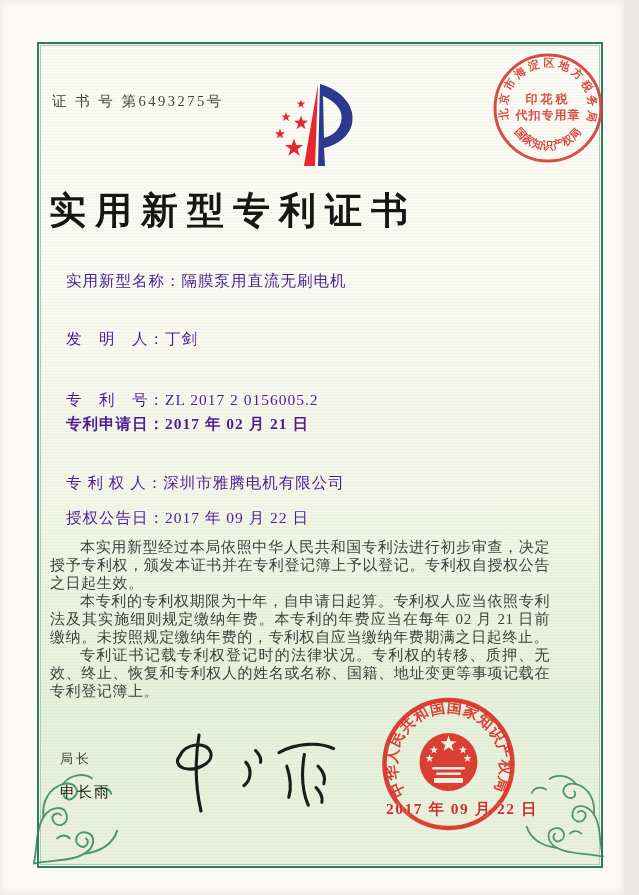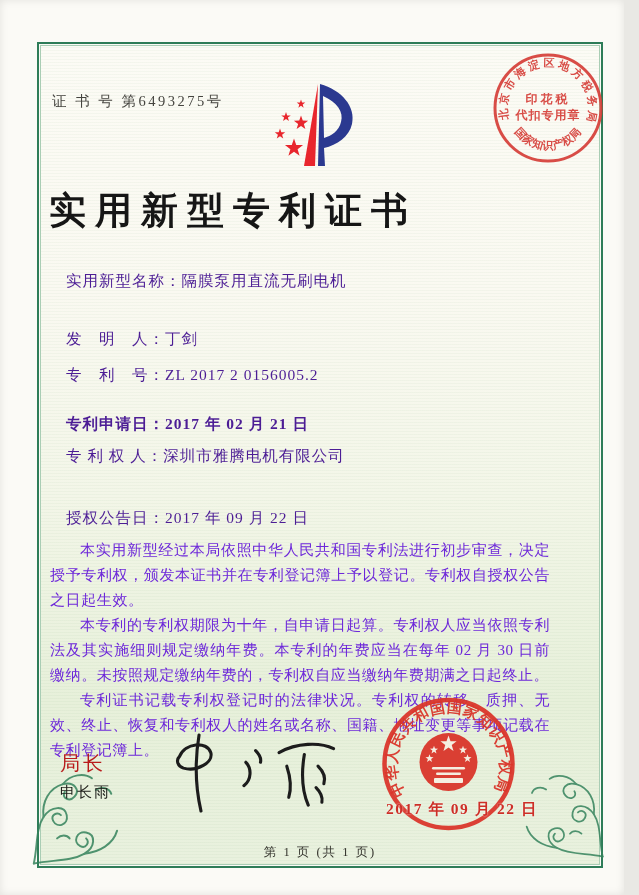--- a/index.html
+++ b/index.html
@@ -34,30 +34,30 @@
   .title {
     position:absolute; left:40px; top:186px; width:560px;
     text-align:left; font-size:37px; font-weight:bold; color:#161616;
     letter-spacing:9px; text-indent:9px; white-space:nowrap;
   }
   .fields { position:absolute; left:66px; top:0; width:480px; }
   .f-row { position:absolute; left:0; white-space:nowrap;
     font-size:15.5px; color:#4c1d95; letter-spacing:1px; }
   .f-row .lbl { display:inline-block; }
   .f-row .val { display:inline-block; }
-  .r0{top:271px;} .r1{top:329px;} .r2{top:365px;} .r3{top:414px;font-weight:bold;} .r4{top:446px;text-align:right;} .r5{top:508px;text-align:center;}
+  .r0{top:271px;} .r1{top:329px;} .r2{top:390px;} .r3{top:414px;font-weight:bold;} .r4{top:473px;text-align:right;} .r5{top:508px;text-align:center;}
   .paras {
     position:absolute; left:50px; top:538px; width:500px;
-    font-size:15px; line-height:25px; color:#6d28d9; letter-spacing:0.6px;
+    font-size:15px; line-height:18px; color:#404040; letter-spacing:0.6px;
     text-align:justify;
   }
   .paras p { text-indent:2em; }
   .signer-title { position:absolute; left:60px; top:750px;
     font-family:"Liberation Sans","DejaVu Sans",sans-serif;
-    font-size:20px; color:#b91c1c; letter-spacing:3px; }
+    font-size:13px; color:#404040; letter-spacing:3px; }
   .signer-name { position:absolute; left:60px; top:783px;
     font-family:"Liberation Sans","DejaVu Sans",sans-serif;
     font-size:15px; color:#20201c; letter-spacing:2px; }
   .signature { position:absolute; left:162px; top:728px; }
   .office-seal { position:absolute; left:380px; top:696px; }
   .seal-date {
     position:absolute; left:386px; top:799px; white-space:nowrap;
     font-size:15.5px; font-weight:bold; color:#cd2f27; letter-spacing:1.5px;
     text-shadow:0 0 2px rgba(255,255,255,0.85);
   }
@@ -139,21 +139,21 @@
     <div class="f-row r0"><span class="lbl">实用新型名称：</span><span class="val">隔膜泵用直流无刷电机</span></div>
     <div class="f-row r1"><span class="lbl">发　明　人：</span><span class="val">丁剑</span></div>
     <div class="f-row r2"><span class="lbl">专　利　号：</span><span class="val">ZL 2017 2 0156005.2</span></div>
     <div class="f-row r3"><span class="lbl">专利申请日：</span><span class="val">2017 年 02 月 21 日</span></div>
     <div class="f-row r4"><span class="lbl">专 利 权 人：</span><span class="val">深圳市雅腾电机有限公司</span></div>
     <div class="f-row r5"><span class="lbl">授权公告日：</span><span class="val">2017 年 09 月 22 日</span></div>
   </div>
 
   <div class="paras">
     <p>本实用新型经过本局依照中华人民共和国专利法进行初步审查，决定授予专利权，颁发本证书并在专利登记簿上予以登记。专利权自授权公告之日起生效。</p>
-    <p>本专利的专利权期限为十年，自申请日起算。专利权人应当依照专利法及其实施细则规定缴纳年费。本专利的年费应当在每年 02 月 30 日前缴纳。未按照规定缴纳年费的，专利权自应当缴纳年费期满之日起终止。</p>
+    <p>本专利的专利权期限为十年，自申请日起算。专利权人应当依照专利法及其实施细则规定缴纳年费。本专利的年费应当在每年 02 月 21 日前缴纳。未按照规定缴纳年费的，专利权自应当缴纳年费期满之日起终止。</p>
     <p>专利证书记载专利权登记时的法律状况。专利权的转移、质押、无效、终止、恢复和专利权人的姓名或名称、国籍、地址变更等事项记载在专利登记簿上。</p>
   </div>
 
   <div class="signer-title">局长</div>
   <div class="signer-name">申长雨</div>
 
   <svg class="signature" width="195" height="90" viewBox="0 0 200 90">
     <g fill="none" stroke="#1c1c1c" stroke-width="3.2" stroke-linecap="round">
       <path d="M38,6 C34,30 34,58 40,84"></path>
       <path d="M18,28 C24,14 46,12 50,24 C53,34 36,44 22,40 C16,38 14,32 18,28"></path>
@@ -185,15 +185,14 @@
         <path d="M0,-5 L1.18,-1.62 4.76,-1.55 1.9,0.62 2.94,4.05 0,2 -2.94,4.05 -1.9,0.62 -4.76,-1.55 -1.18,-1.62 Z" transform="translate(87.5,62.5) scale(0.85)"></path>
         <rect x="52" y="71" width="33" height="2.6" rx="1.3"></rect>
         <rect x="56" y="76.5" width="25" height="2.4" rx="1.2"></rect>
         <rect x="54" y="82" width="29" height="5" rx="1"></rect>
       </g>
     </g>
   </svg>
 
   <div class="seal-date">2017 年 09 月 22 日</div>
 
-  <div class="footer">第 1 页 (共 1 页)</div>
 
 </div>
 
 </body></html>

